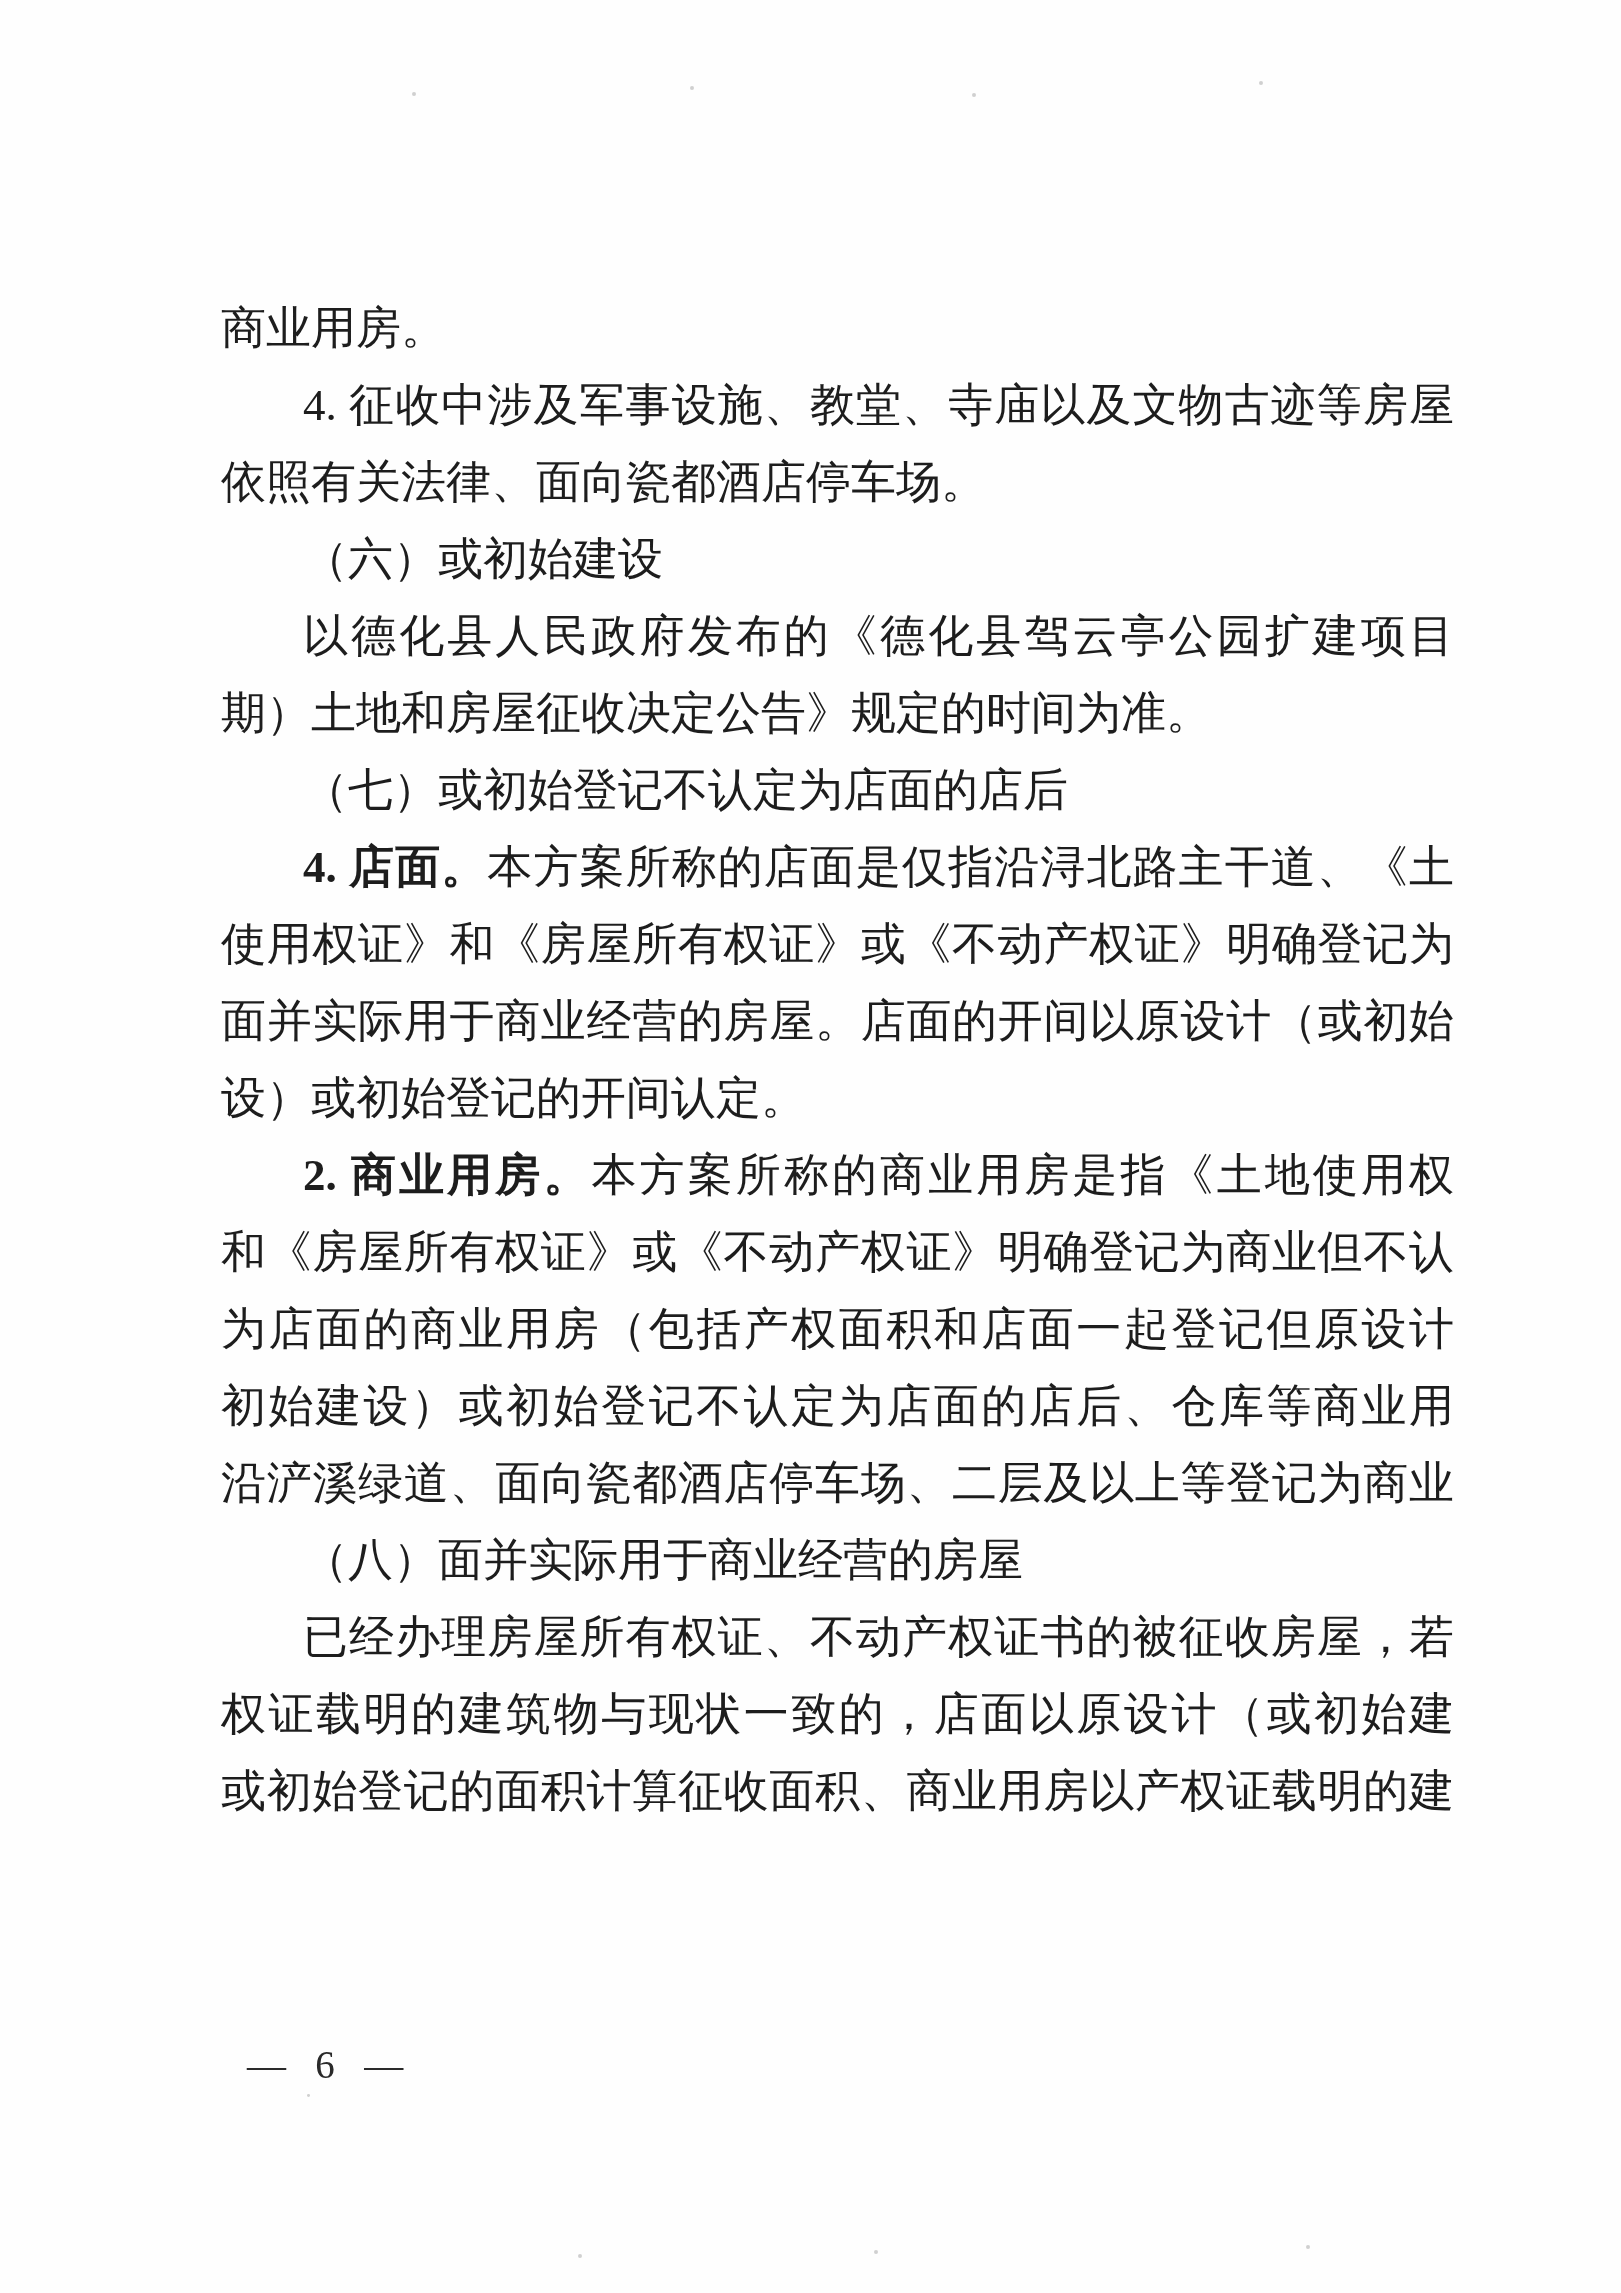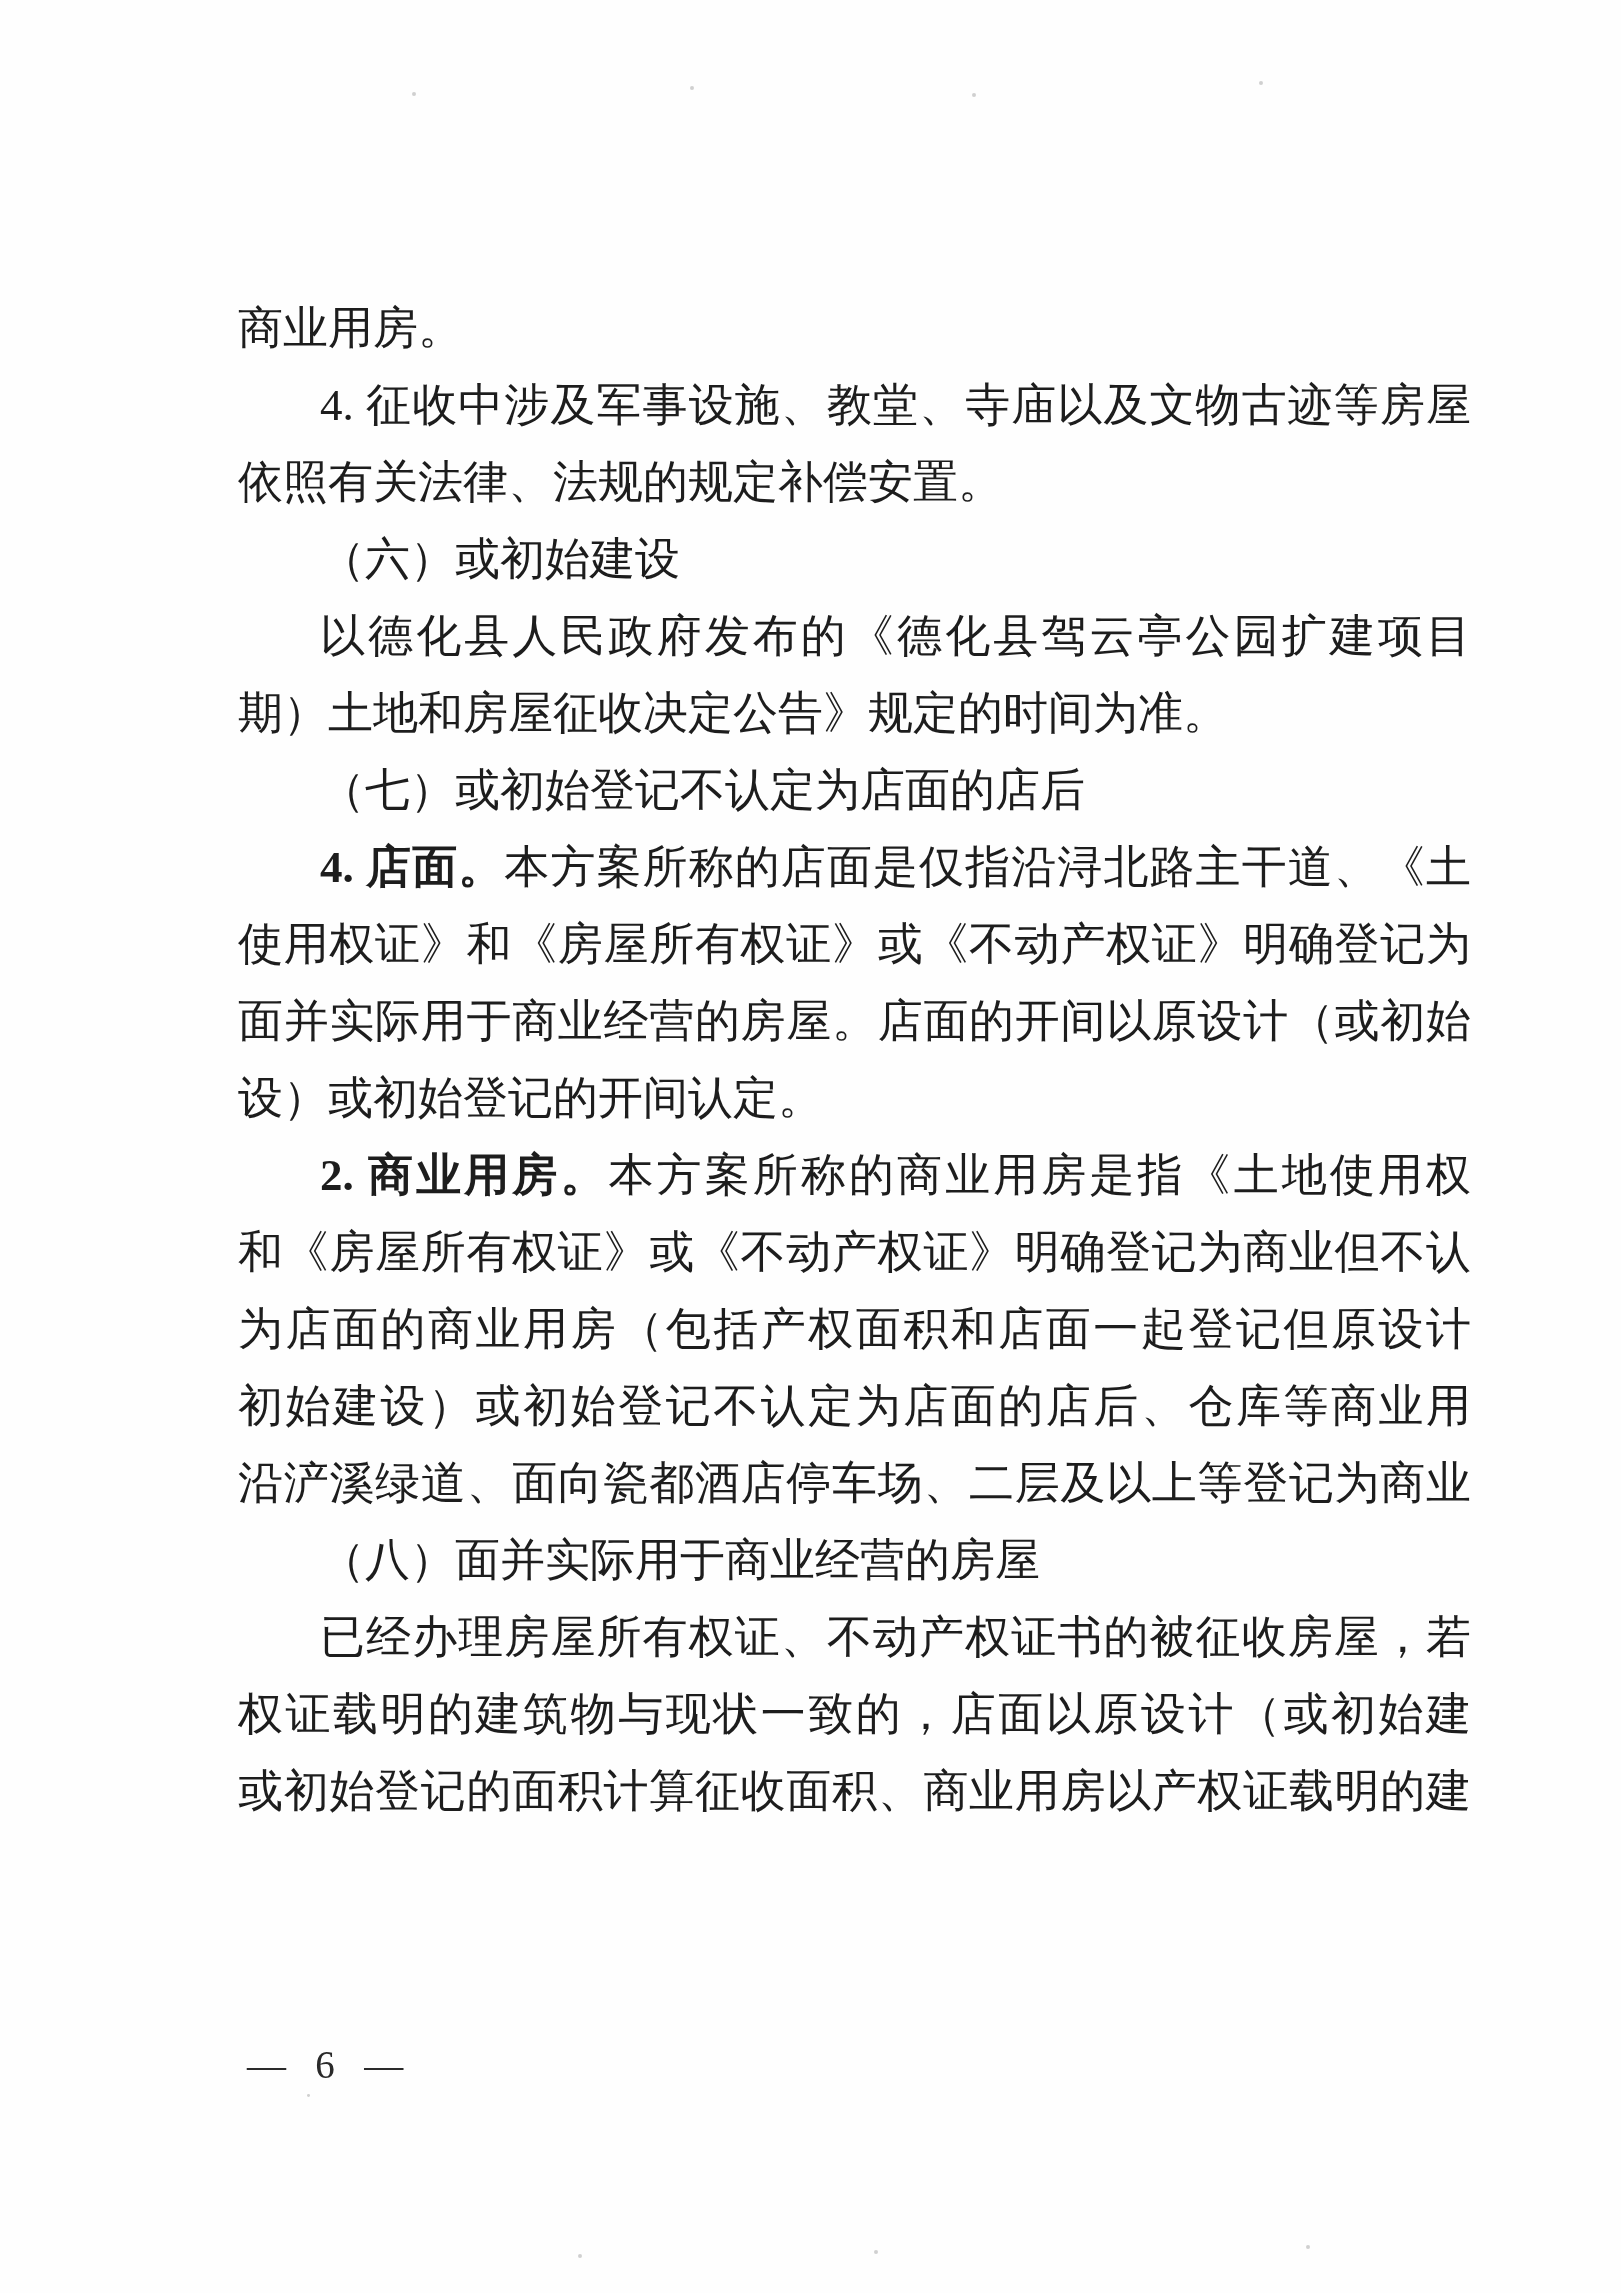--- a/index.html
+++ b/index.html
@@ -11,21 +11,21 @@
     position: relative;
     width: 1621px;
     height: 2294px;
     background: #fefefe;
     overflow: hidden;
     font-family: "Liberation Serif", "DejaVu Serif", serif;
     color: #1d1d1d;
   }
   .doc-body {
     position: absolute;
-    left: 238px;
+    left: 221px;
     top: 290px;
     width: 1233px;
   }
   .line {
     height: 77px;
     line-height: 77px;
     font-size: 45px;
     white-space: normal;
     overflow: hidden;
     text-align: left;
@@ -78,21 +78,21 @@
   <span class="speck s3"></span>
   <span class="speck s4"></span>
   <span class="speck s5"></span>
   <span class="speck s6"></span>
   <span class="speck s7"></span>
   <span class="speck s8"></span>
 
   <div class="doc-body">
       <div class="line"><span>商业用房。</span></div>
       <div class="line indent full"><span>4. 征收中涉及军事设施、教堂、寺庙以及文物古迹等房屋的，</span></div>
-      <div class="line"><span>依照有关法律、法规的规定补偿安置。</span></div>
+      <div class="line"><span>依照有关法律、面向瓷都酒店停车场。</span></div>
       <div class="line indent"><span>（六）或初始建设</span></div>
       <div class="line indent full"><span>以德化县人民政府发布的《德化县驾云亭公园扩建项目（二</span></div>
       <div class="line"><span>期）土地和房屋征收决定公告》规定的时间为准。</span></div>
       <div class="line indent"><span>（七）或初始登记不认定为店面的店后</span></div>
       <div class="line indent full"><span class="bold">4. 店面。</span><span>本方案所称的店面是仅指沿浔北路主干道、《土地</span></div>
       <div class="line full"><span>使用权证》和《房屋所有权证》或《不动产权证》明确登记为店</span></div>
       <div class="line full"><span>面并实际用于商业经营的房屋。店面的开间以原设计（或初始建</span></div>
       <div class="line"><span>设）或初始登记的开间认定。</span></div>
       <div class="line indent full"><span class="bold">2. 商业用房。</span><span>本方案所称的商业用房是指《土地使用权证》</span></div>
       <div class="line full"><span>和《房屋所有权证》或《不动产权证》明确登记为商业但不认定</span></div>

